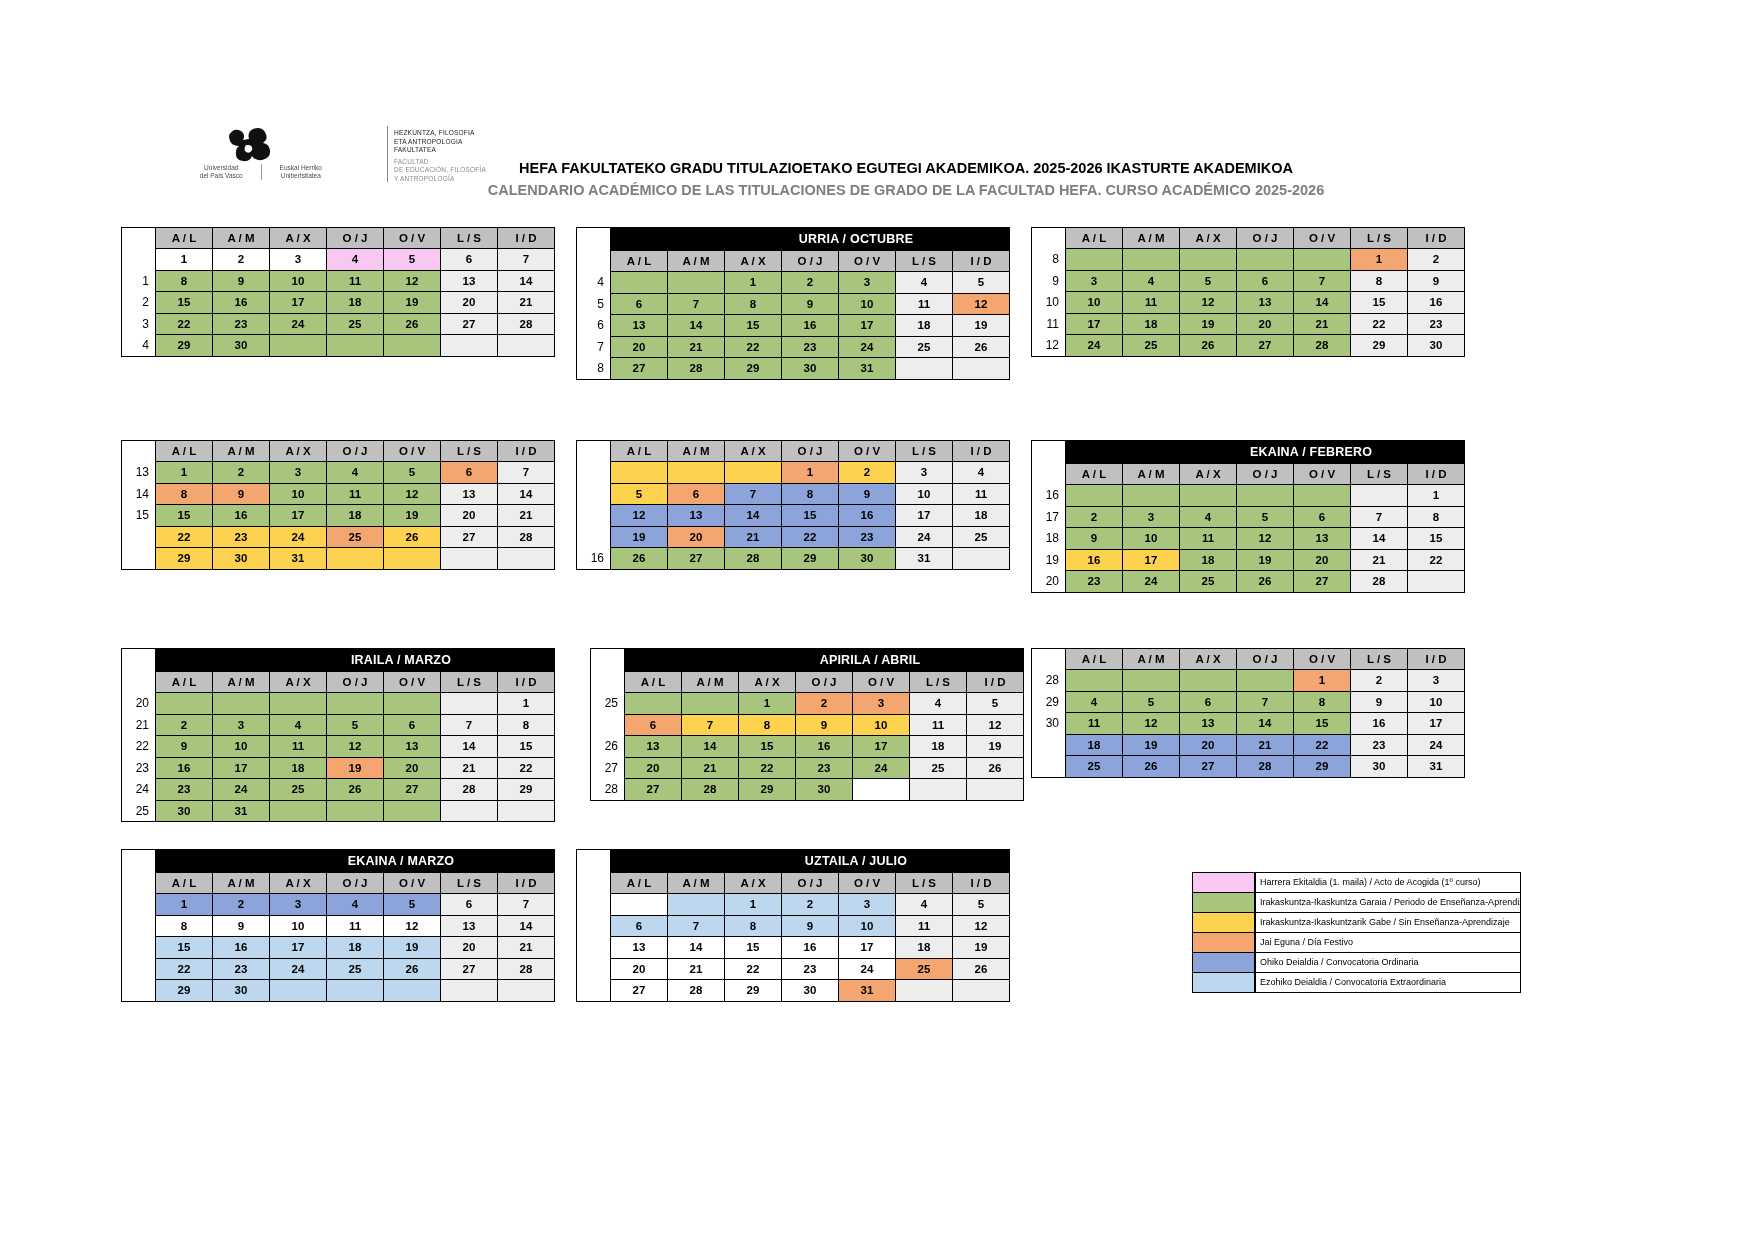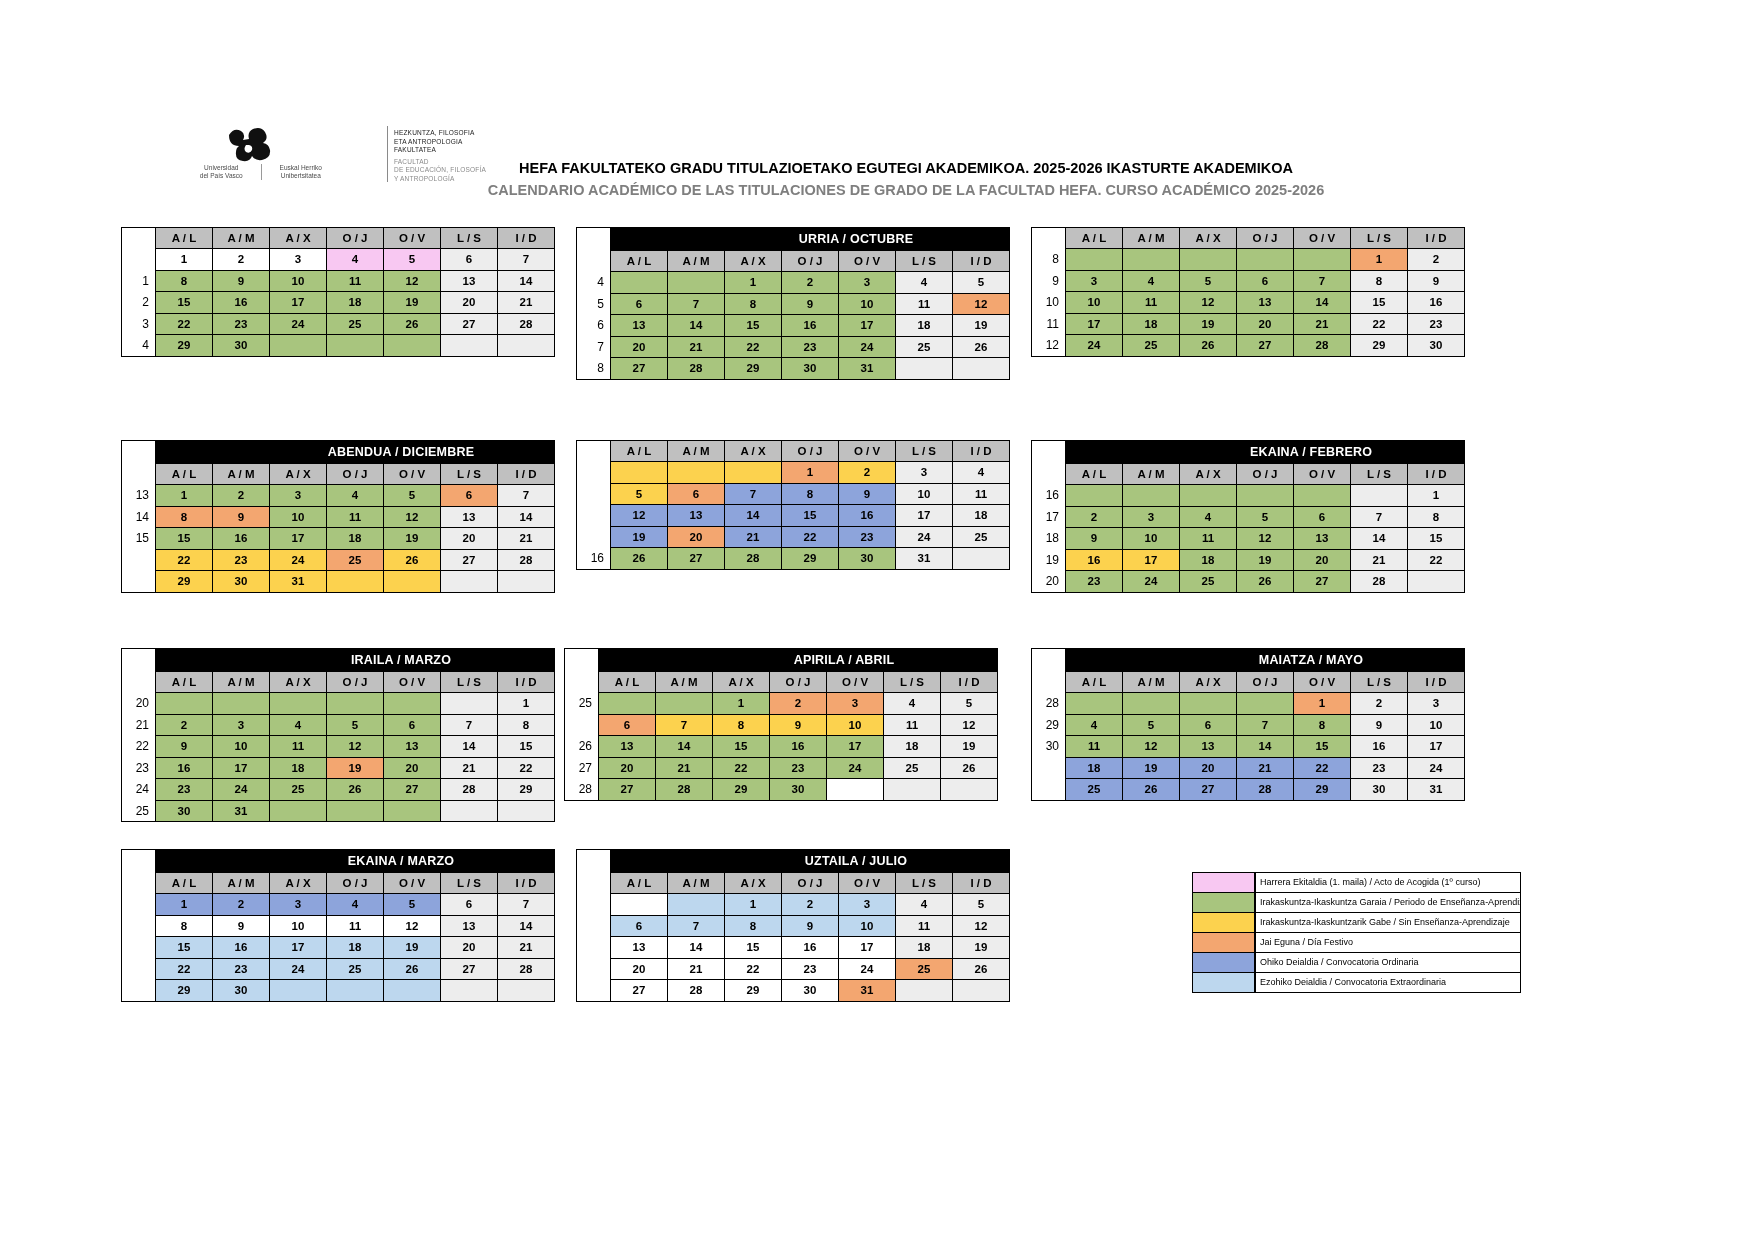--- a/index.html
+++ b/index.html
@@ -270,24 +270,20 @@
             <td class="c" style="background: rgb(237, 237, 237);">30</td>
           </tr>
         </tbody>
       </table>
     </div>
     <div class="month" style="left: 121px; top: 440px;">
       <table>
         <tbody>
           <tr>
             <td class="wk"></td>
-            <th colspan="7" class="mtitle">ABENDUA / DICIEMBRE</th>
-          </tr>
-          <tr>
-            <td class="wk"></td>
             <th class="dh">A / L</th>
             <th class="dh">A / M</th>
             <th class="dh">A / X</th>
             <th class="dh">O / J</th>
             <th class="dh">O / V</th>
             <th class="dh">L / S</th>
             <th class="dh">I / D</th>
           </tr>
           <tr>
             <td class="wk">13</td>
@@ -551,21 +547,21 @@
             <td class="c" style="background: rgb(168, 197, 126);">31</td>
             <td class="c" style="background: rgb(168, 197, 126);"></td>
             <td class="c" style="background: rgb(168, 197, 126);"></td>
             <td class="c" style="background: rgb(168, 197, 126);"></td>
             <td class="c" style="background: rgb(237, 237, 237);"></td>
             <td class="c" style="background: rgb(237, 237, 237);"></td>
           </tr>
         </tbody>
       </table>
     </div>
-    <div class="month" style="left: 564px; top: 648px;">
+    <div class="month" style="left: 590px; top: 648px;">
       <table>
         <tbody>
           <tr>
             <td class="wk"></td>
             <th colspan="7" class="mtitle">APIRILA / ABRIL</th>
           </tr>
           <tr>
             <td class="wk"></td>
             <th class="dh">A / L</th>
             <th class="dh">A / M</th>
@@ -626,24 +622,20 @@
             <td class="c" style="background: rgb(237, 237, 237);"></td>
           </tr>
         </tbody>
       </table>
     </div>
     <div class="month" style="left: 1031px; top: 648px;">
       <table>
         <tbody>
           <tr>
             <td class="wk"></td>
-            <th colspan="7" class="mtitle">MAIATZA / MAYO</th>
-          </tr>
-          <tr>
-            <td class="wk"></td>
             <th class="dh">A / L</th>
             <th class="dh">A / M</th>
             <th class="dh">A / X</th>
             <th class="dh">O / J</th>
             <th class="dh">O / V</th>
             <th class="dh">L / S</th>
             <th class="dh">I / D</th>
           </tr>
           <tr>
             <td class="wk">28</td>

